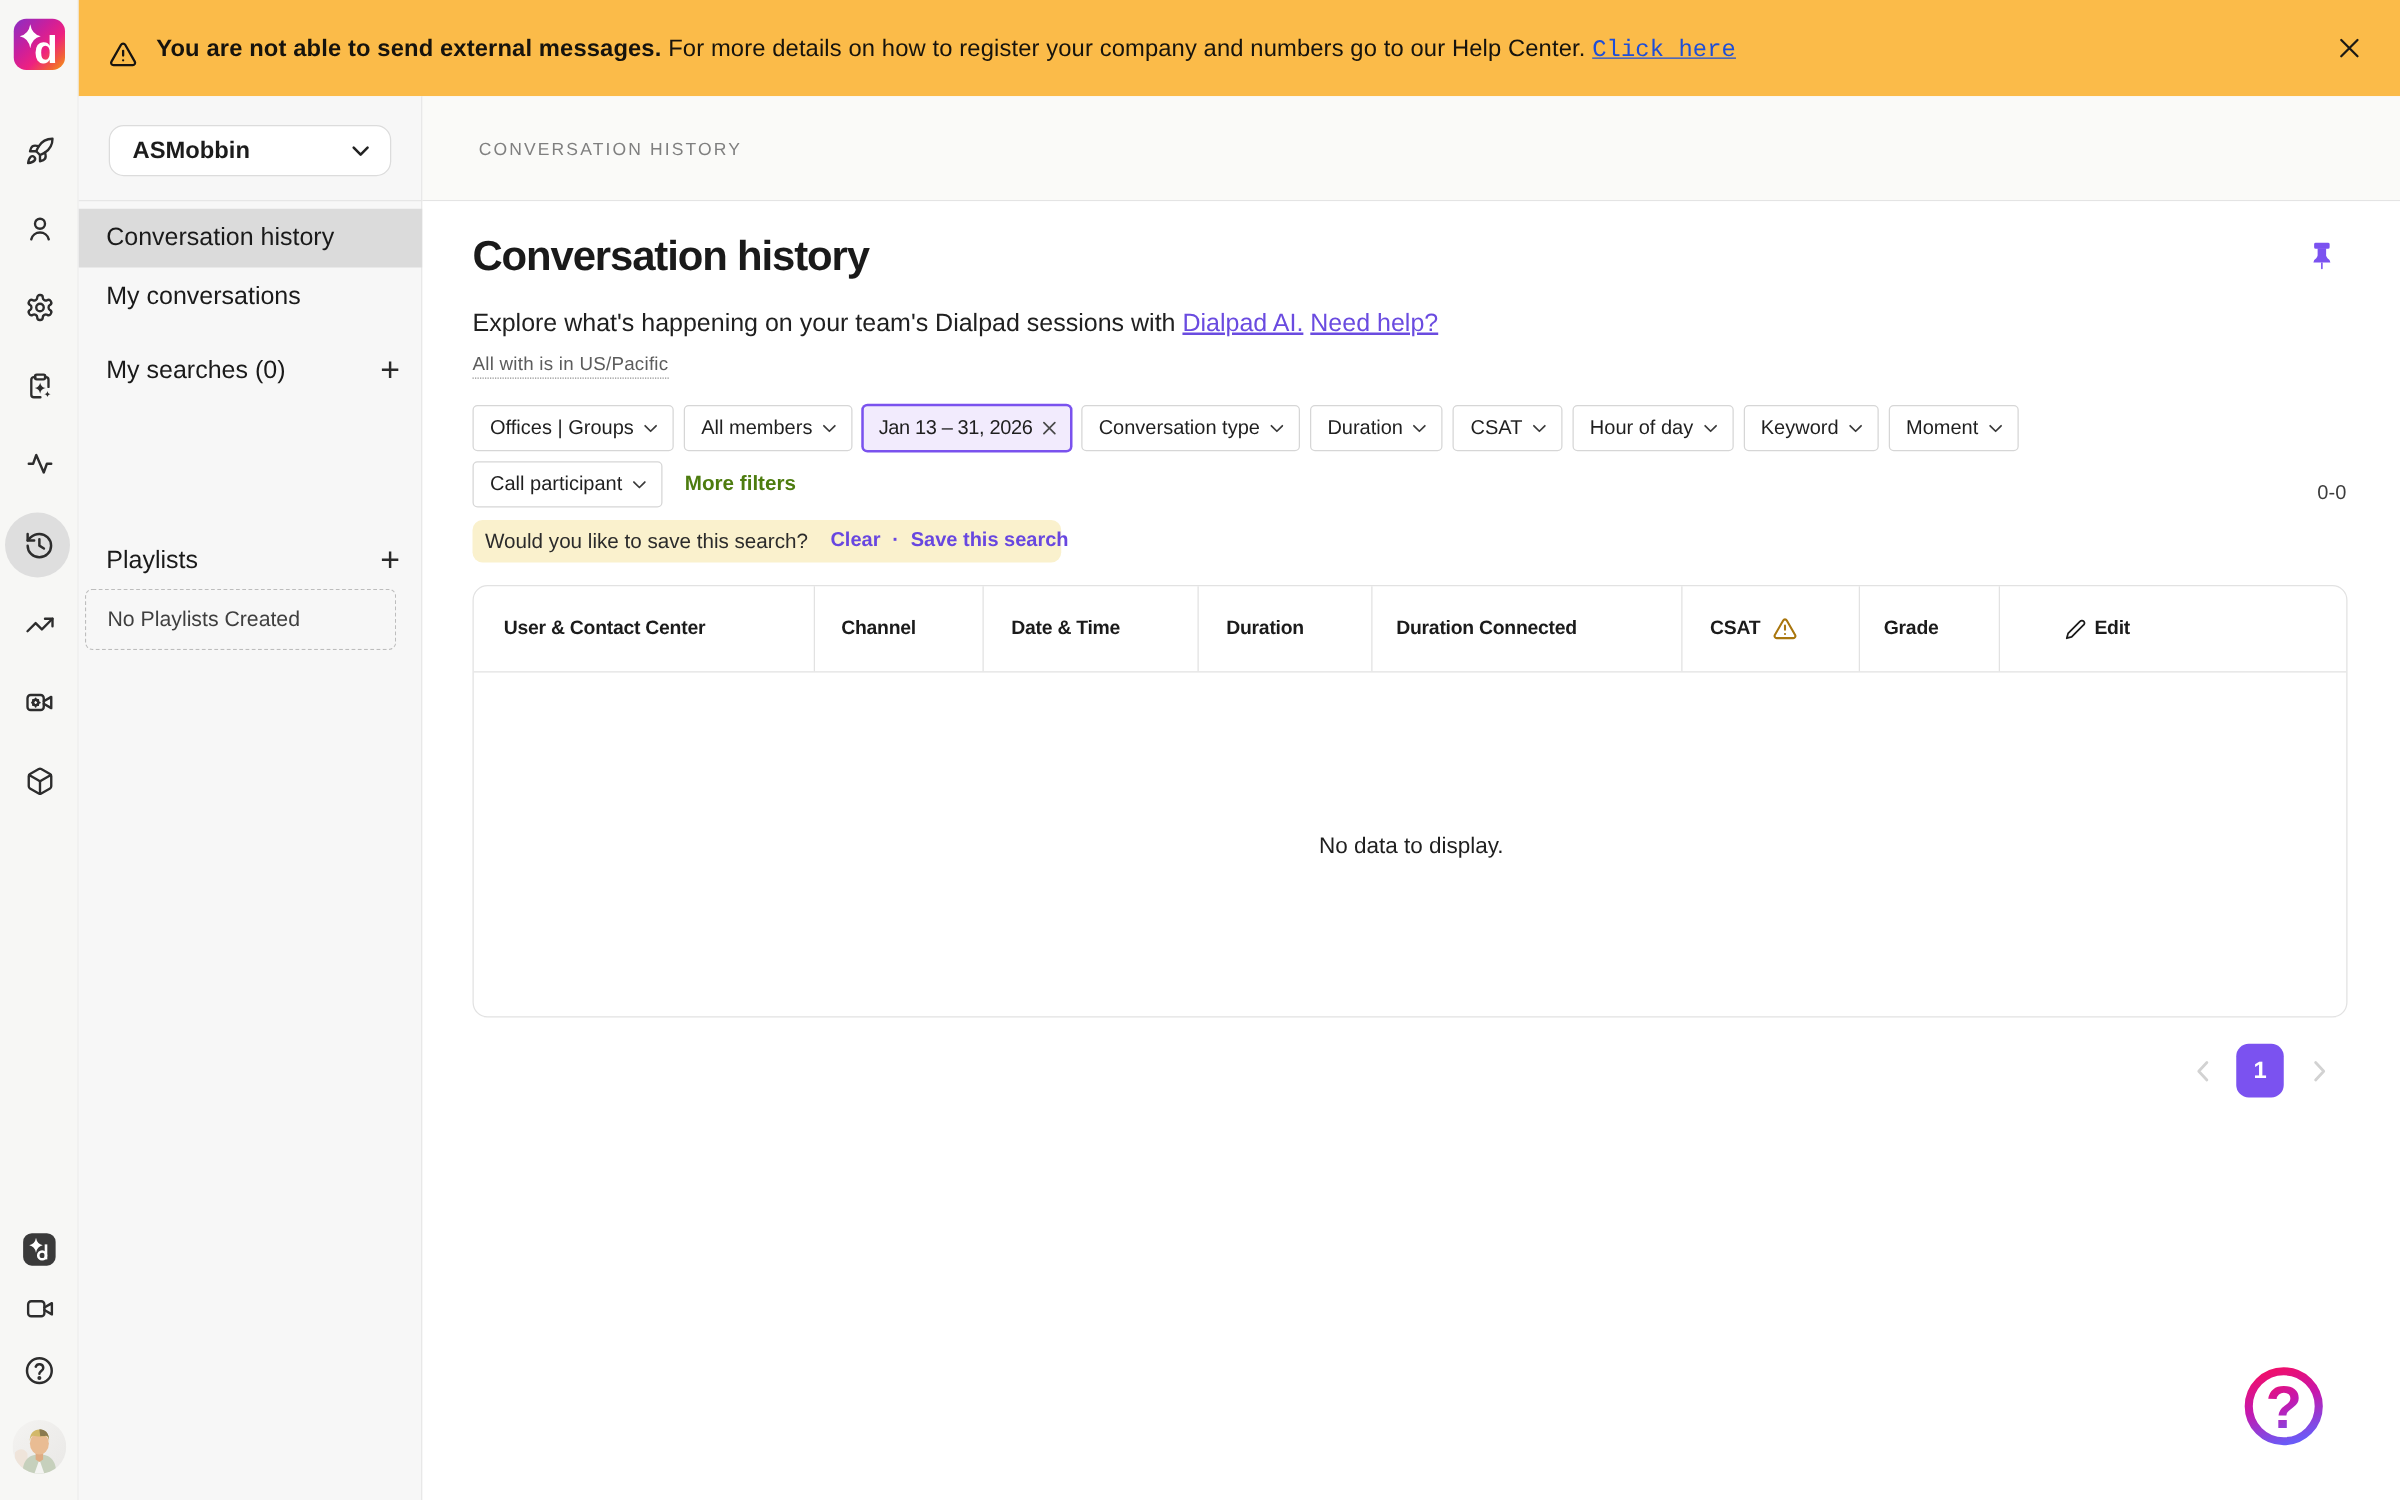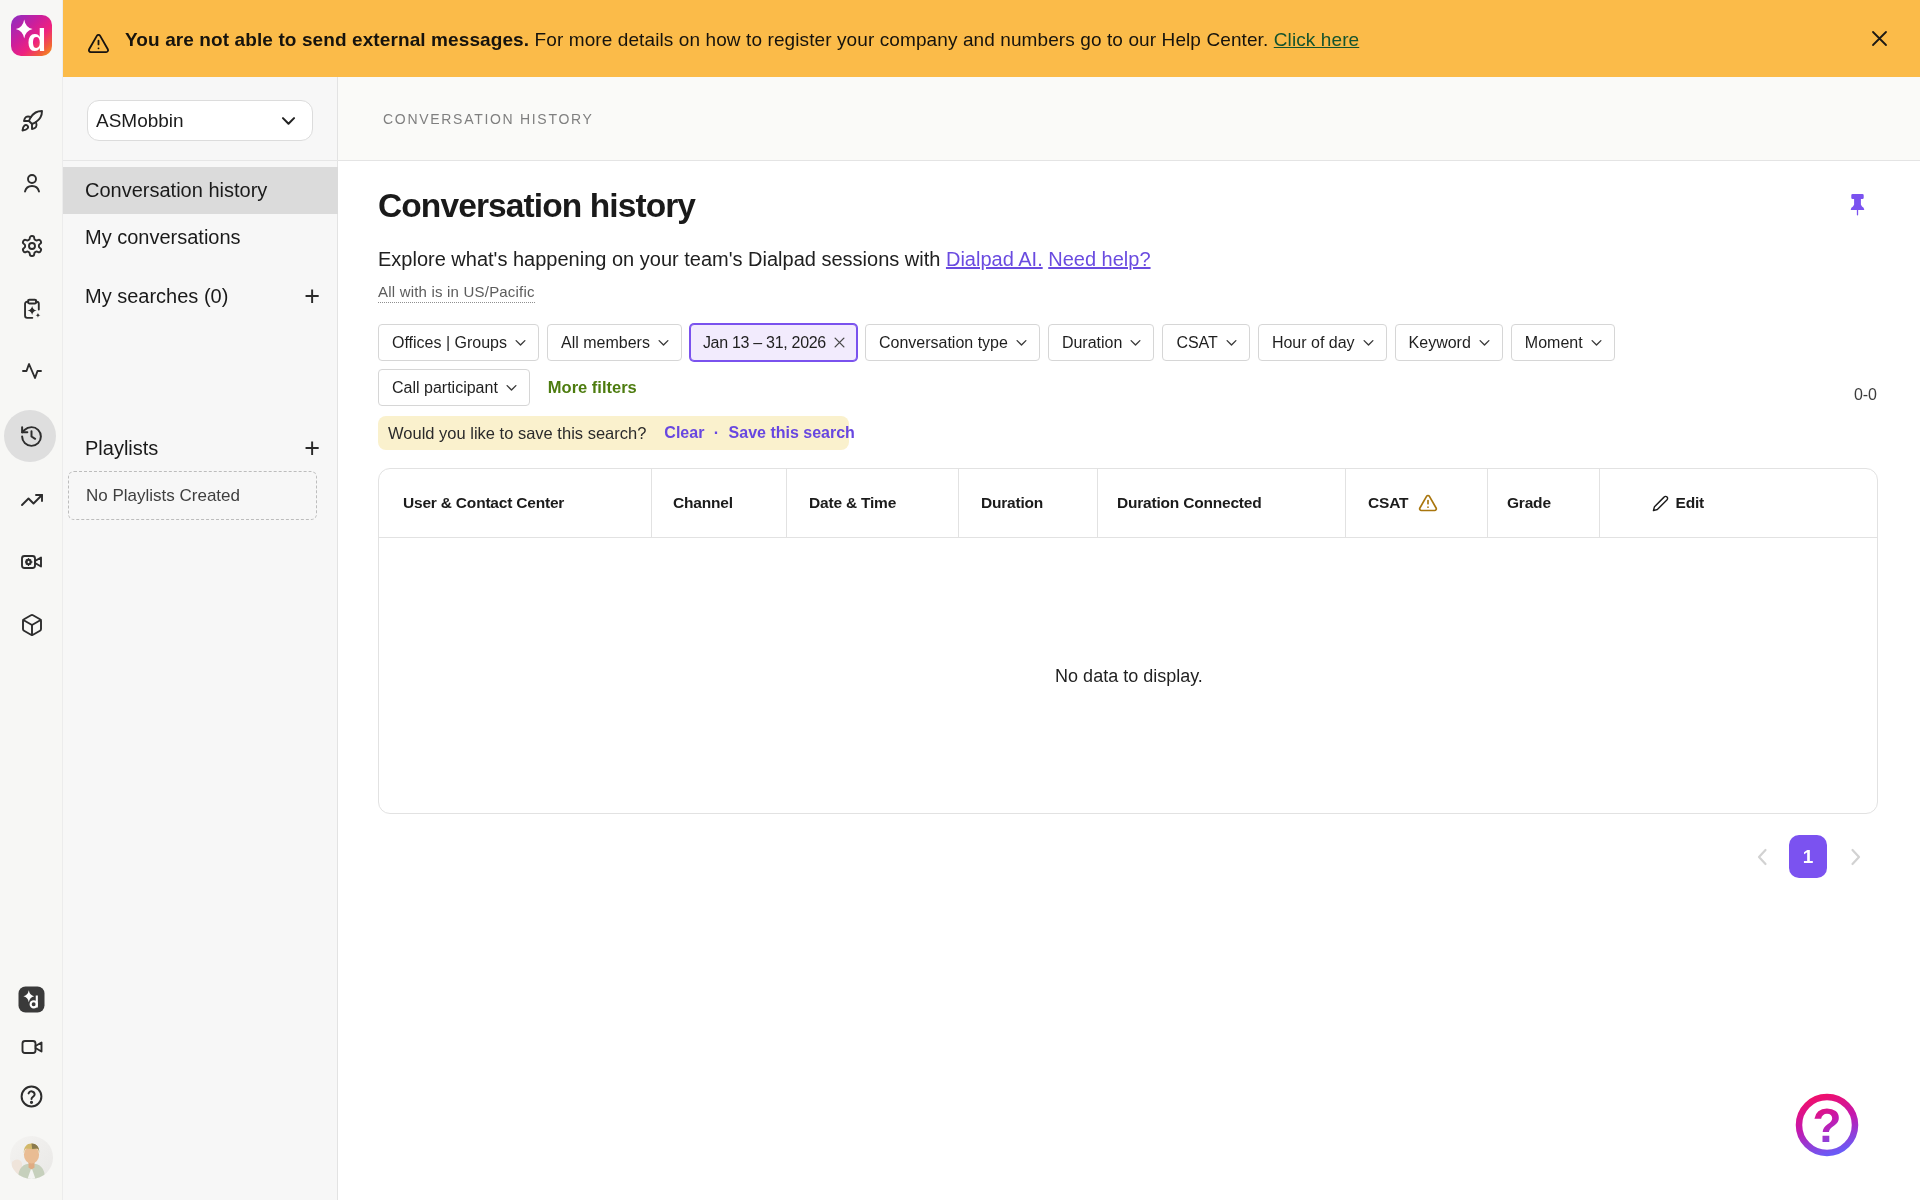--- a/index.html
+++ b/index.html
@@ -13,30 +13,30 @@
   border-radius:10px; background:linear-gradient(135deg,#8a2fc5 0%,#cb1f9c 38%,#ee2180 62%,#f15a3e 82%,#f59b13 100%); }
 .railicon { position:absolute; left:0; width:63px; display:flex; justify-content:center; z-index:6; }
 .railcirc { position:absolute; left:30px; top:436px; width:52px; height:52px;
   border-radius:50%; background:#dedede; transform:translate(-50%,-50%); z-index:5; }
 
 
 #banner { position:absolute; left:63px; top:0; width:1857px; height:77px;
   background:#fbbb49; display:flex; align-items:center; }
 #banner .txt { font-size:19px; padding-top:2px; color:#16130d; margin-left:15px; letter-spacing:0.1px;}
 #banner .txt b { font-weight:700; }
-#banner a { color:#14532d; text-decoration:underline; }
+#banner a { color:#1d4ed8; text-decoration:underline;font-family:Liberation Mono, monospace; }
 #bclose { position:absolute; right:32px; top:30px; }
 
 
 #sidebar { position:absolute; left:63px; top:77px; width:275px; height:1123px;
   background:#f7f7f7; border-right:1px solid #e3e3e3; }
 #teambtn { position:absolute; left:24px; top:23px; width:226px; height:41px;
   background:#fff; border:1px solid #dcdcdc; border-radius:12px;
   display:flex; align-items:center; }
-#teambtn .nm { font-size:19px; font-weight:400; color:#1c1c1c; margin-left:8px; }
+#teambtn .nm { font-size:19px; font-weight:700; color:#1c1c1c; margin-left:18px; }
 #teambtn svg { margin-left:auto; margin-right:14px; }
 #sdiv { position:absolute; left:0; top:83px; width:275px; height:1px; background:#e6e6e6; }
 .sitem { position:absolute; left:0; width:275px; height:47px; display:flex;
   align-items:center; font-size:20px; color:#1a1a1a; padding-left:22px; }
 .sitem.active { background:#dbdbdb; }
 .shead { position:absolute; left:0; width:275px; display:flex; align-items:center;
   font-size:20px; color:#1a1a1a; padding-left:22px; }
 .shead .plus { margin-left:auto; margin-right:18px; font-size:27px; font-weight:300; color:#2a2a2a; }
 .dashbox { position:absolute; left:5px; width:249px; height:49px;
   border:1px dashed #bdbdbd; border-radius:6px; display:flex; align-items:center;

